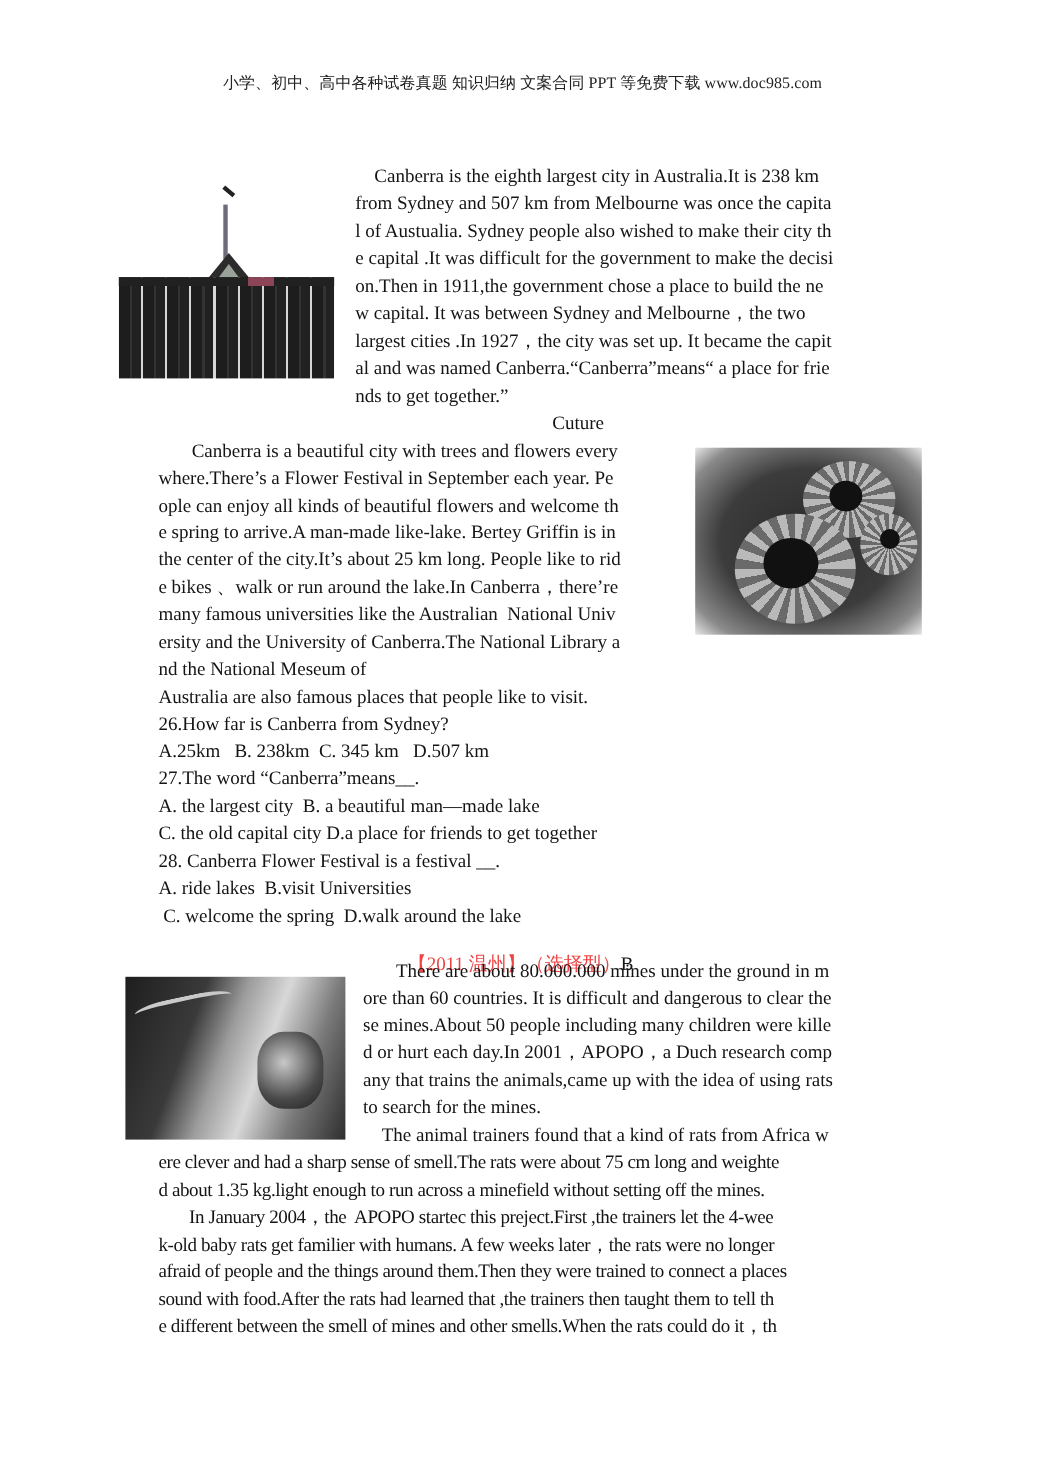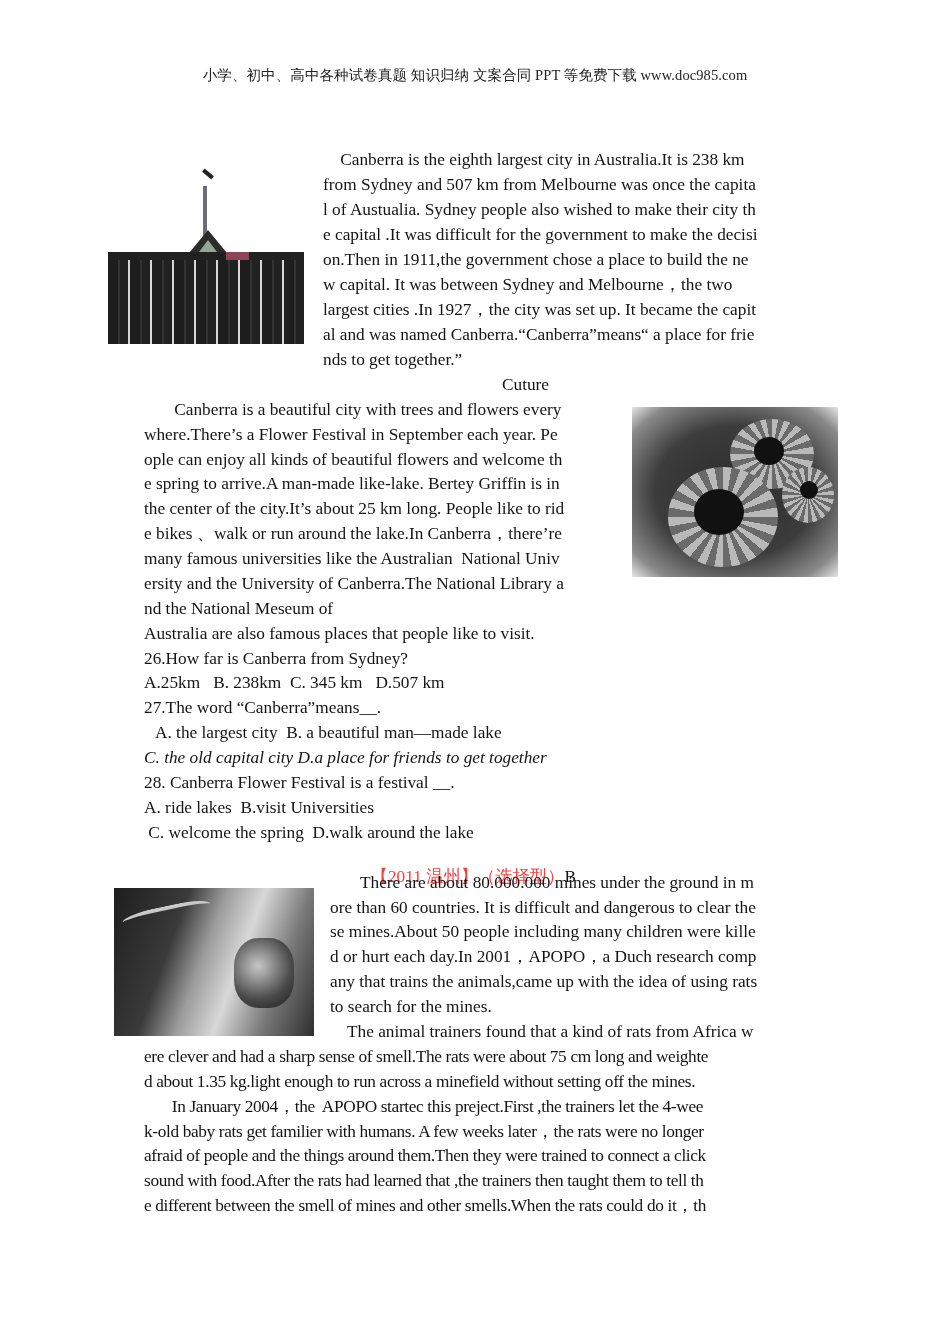--- a/index.html
+++ b/index.html
@@ -89,22 +89,22 @@
   <div class="line" style="left:144px;top:599px;">nd the National Meseum of</div>
   <div class="line" style="left:144px;top:624px;">Australia are also famous places that people like to visit.</div>
 </div>
 
 <div>
   <div class="line" style="left:144px;top:649px;">26.How far is Canberra from Sydney?</div>
   <div class="line" style="left:144px;top:673px;">A.25km   B. 238km  C. 345 km   D.507 km</div>
 </div>
 <div>
   <div class="line" style="left:144px;top:698px;">27.The word “Canberra”means__.</div>
-  <div class="line" style="left:144px;top:723px;margin-left:11px;">A. the largest city  B. a beautiful man—made lake</div>
-  <div class="line" style="left:144px;top:748px;font-style:italic;">C. the old capital city D.a place for friends to get together</div>
+  <div class="line" style="left:144px;top:723px;">A. the largest city  B. a beautiful man—made lake</div>
+  <div class="line" style="left:144px;top:748px;">C. the old capital city D.a place for friends to get together</div>
 </div>
 <div>
   <div class="line" style="left:144px;top:773px;text-align:center;">28. Canberra Flower Festival is a festival __.</div>
   <div class="line" style="left:144px;top:798px;">A. ride lakes  B.visit Universities</div>
   <div class="line" style="left:144px;top:823px;"> C. welcome the spring  D.walk around the lake</div>
 </div>
 
 <div class="line" style="left:362px;top:847px;">
   <span class="heading-blue">【2011 温州】（选择型）</span><span class="heading-tail">B</span>
 </div>
@@ -125,16 +125,16 @@
 
 <div>
   <div class="line" style="left:330px;top:1022px;">    The animal trainers found that a kind of rats from Africa w</div>
   <div class="line" style="left:144px;top:1047px;letter-spacing:-0.35px;">ere clever and had a sharp sense of smell.The rats were about 75 cm long and weighte</div>
   <div class="line" style="left:144px;top:1072px;letter-spacing:-0.35px;">d about 1.35 kg.light enough to run across a minefield without setting off the mines.</div>
 </div>
 
 <div>
   <div class="line" style="left:144px;top:1097px;letter-spacing:-0.35px;">       In January 2004，the  APOPO startec this preject.First ,the trainers let the 4-wee</div>
   <div class="line" style="left:144px;top:1122px;letter-spacing:-0.35px;">k-old baby rats get familier with humans. A few weeks later，the rats were no longer</div>
-  <div class="line" style="left:144px;top:1146px;letter-spacing:-0.35px;">afraid of people and the things around them.Then they were trained to connect a click</div>
+  <div class="line" style="left:144px;top:1146px;letter-spacing:-0.35px;">afraid of people and the things around them.Then they were trained to connect a places</div>
   <div class="line" style="left:144px;top:1171px;letter-spacing:-0.35px;">sound with food.After the rats had learned that ,the trainers then taught them to tell th</div>
   <div class="line" style="left:144px;top:1196px;letter-spacing:-0.35px;">e different between the smell of mines and other smells.When the rats could do it，th</div>
 </div>
 
 </body></html>

